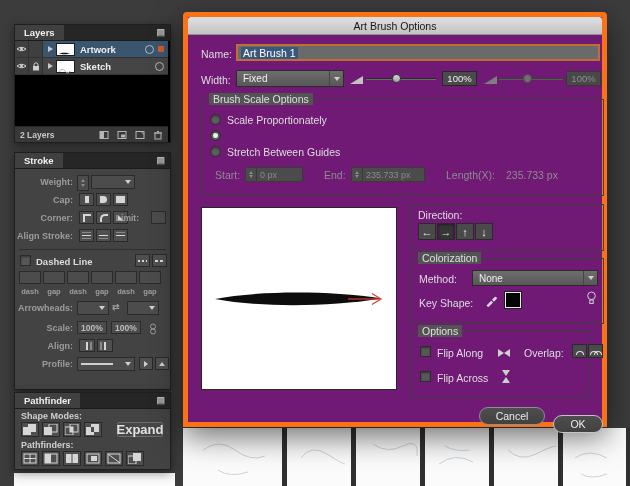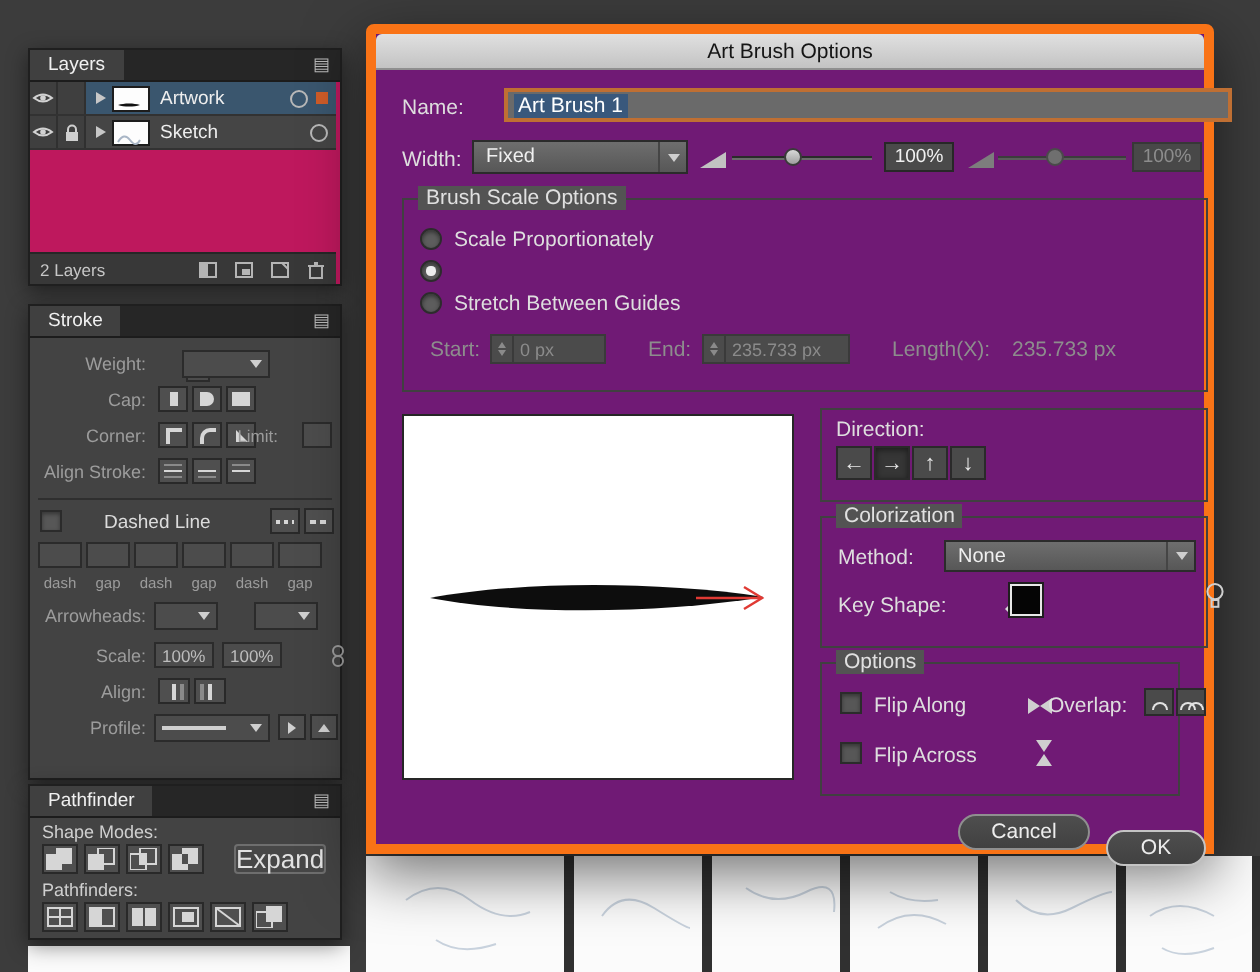--- a/index.html
+++ b/index.html
@@ -1,21 +1,21 @@
 <!DOCTYPE html>
 <html><head>
 <meta charset="utf-8">
 <style>
   html,body{margin:0;padding:0;background:#3c3c3c;}
   #root{position:relative;width:630px;height:486px;background:#3c3c3c;overflow:hidden;
         font-family:"Liberation Sans",sans-serif;-webkit-font-smoothing:antialiased;}
-  .abs{position:absolute;margin-left:16px;}
+  .abs{position:absolute;}
 
   
-  .panel{position:absolute;background:#be185d;border:1px solid #1f1f1f;box-shadow:0 3px 10px rgba(0,0,0,.45);z-index:2;}
+  .panel{position:absolute;background:#000000;border:1px solid #1f1f1f;box-shadow:0 3px 10px rgba(0,0,0,.45);z-index:2;font-weight:bold;}
   .phead{height:15px;background:#262626;display:flex;align-items:stretch;border-bottom:1px solid #1c1c1c;}
   .ptab{background:#404040;color:#f0f0f0;font-size:9.5px;line-height:15px;padding:0 9px;}
   .pmenu{margin-left:auto;color:#b9b9b9;font-size:9px;line-height:15px;padding:0 5px;}
 
   
   .lrow{position:absolute;left:0;width:153px;height:16px;display:flex;align-items:center;border-bottom:1px solid #323232;background:#454545;}
   .lrow.sel{background:#3a566e;}
   .lcell{width:13px;height:16px;border-right:1px solid #303030;display:flex;align-items:center;justify-content:center;background:#3f3f3f;flex:none;}
   .ltri{width:0;height:0;border-top:3.5px solid transparent;border-bottom:3.5px solid transparent;border-left:5px solid #c7c7c7;margin:0 3px 0 5px;}
   .lthumb{width:17px;height:11px;background:#fdfdfd;border:1px solid #1d1d1d;margin-right:5px;position:relative;flex:none;}

